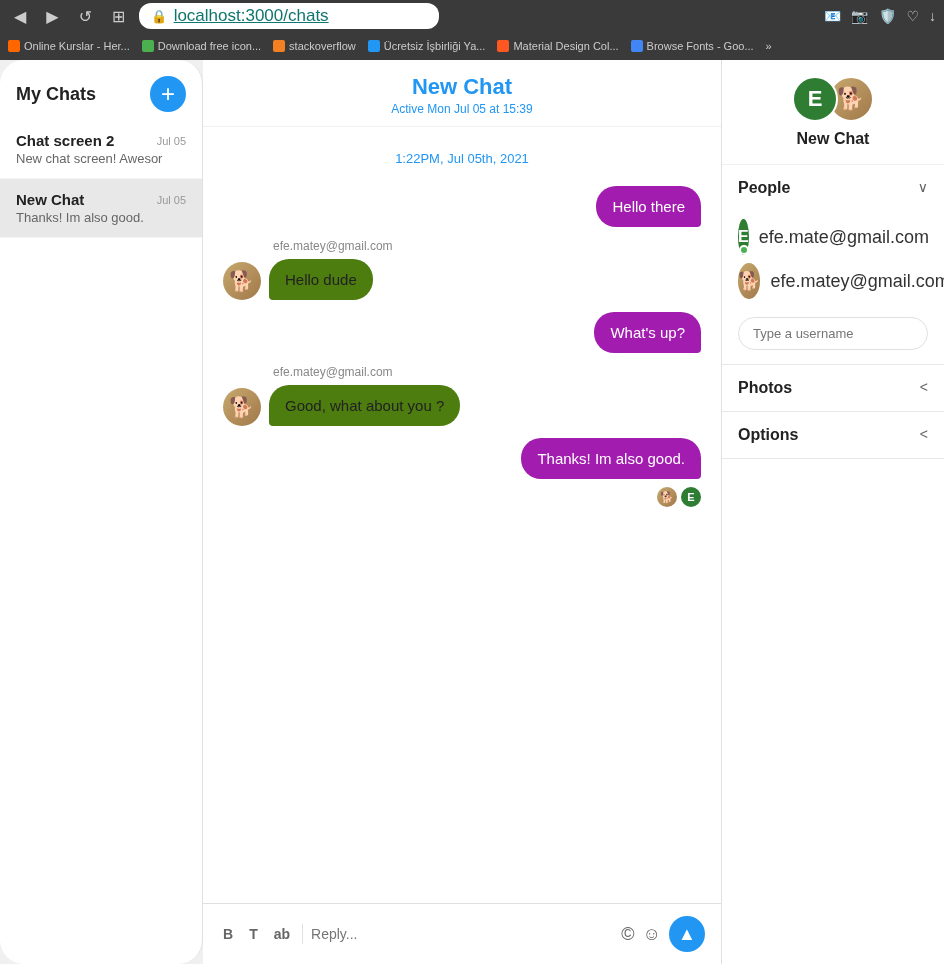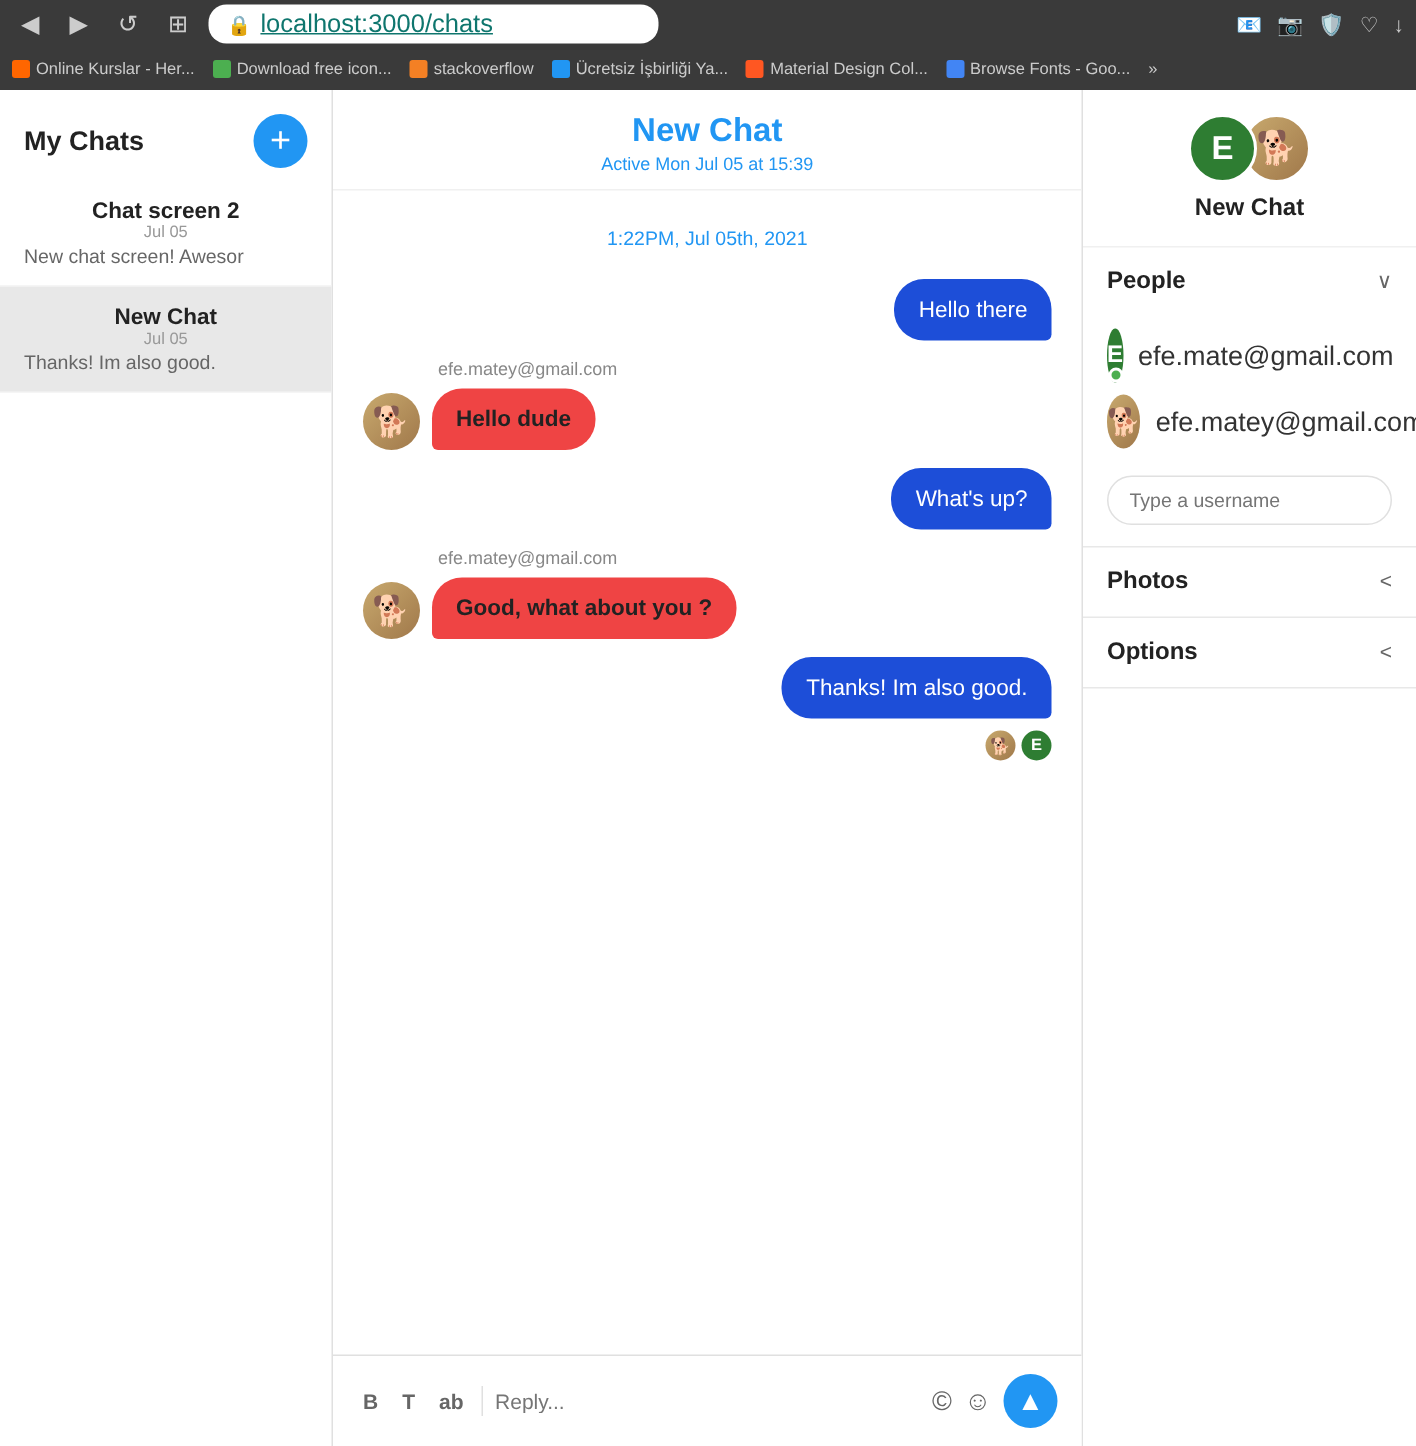--- a/index.html
+++ b/index.html
@@ -23,30 +23,30 @@
     .app-header { background: #1a6bbf; height: 56px; display: flex; align-items: center; padding: 0 20px; }
     .app-logo { color: #fff; font-size: 24px; font-weight: bold; flex: 1; }
     .header-nav { display: flex; align-items: center; gap: 16px; }
     .header-nav-item { color: #fff; font-size: 15px; cursor: pointer; display: flex; align-items: center; gap: 6px; text-decoration: none; }
     .profile-icon-circle { width: 20px; height: 20px; border-radius: 50%; background: #fff; display: inline-flex; align-items: center; justify-content: center; color: #1a6bbf; font-size: 12px; }
 
     
     .main-content { display: flex; flex: 1; overflow: hidden; }
 
     
-    .left-sidebar { width: 222px; background: #fff; border-right: 1px solid #e0e0e0; display: flex; flex-direction: column; }
+    .left-sidebar { width: 203px; background: #fff; border-right: 1px solid #e0e0e0; display: flex; flex-direction: column; border-radius: 24px; }
     .sidebar-header { padding: 16px 16px 8px; display: flex; align-items: center; justify-content: space-between; }
     .sidebar-title { font-size: 18px; font-weight: bold; color: #222; }
     .add-btn { width: 36px; height: 36px; border-radius: 50%; background: #2196F3; color: #fff; border: none; font-size: 24px; cursor: pointer; display: flex; align-items: center; justify-content: center; line-height: 1; }
 
     
     .chat-list { flex: 1; overflow-y: auto; }
     .chat-item { padding: 12px 16px; cursor: pointer; border-bottom: 1px solid #f5f5f5; }
     .chat-item.active { background: #e8e8e8; }
-    .chat-item-header { display: flex; justify-content: space-between; align-items: center; flex-direction: column; }
+    .chat-item-header { display: flex; justify-content: space-between; align-items: center; }
     .chat-item-name { font-size: 15px; font-weight: bold; color: #222; }
     .chat-item-date { font-size: 11px; color: #999; }
     .chat-item-preview { font-size: 13px; color: #666; margin-top: 2px; white-space: nowrap; overflow: hidden; text-overflow: ellipsis; }
 
     
     .chat-area { flex: 1; display: flex; flex-direction: column; background: #fff; border-right: 1px solid #e0e0e0; }
     .chat-header { padding: 14px 20px 10px; text-align: center; border-bottom: 1px solid #f0f0f0; }
     .chat-name { font-size: 22px; font-weight: bold; color: #2196F3; }
     .chat-status { font-size: 12px; color: #2196F3; margin-top: 2px; }
 
@@ -58,22 +58,22 @@
     .message-group.received { align-items: flex-start; }
     .message-group.sent { align-items: flex-end; }
 
     .message-sender { font-size: 12px; color: #888; margin-left: 50px; margin-bottom: 2px; }
 
     .message-row { display: flex; align-items: flex-end; gap: 8px; }
     .message-row.sent { flex-direction: row-reverse; }
     .avatar-doge { width: 38px; height: 38px; border-radius: 50%; background: linear-gradient(135deg, #c8a96e, #a0784a); display: flex; align-items: center; justify-content: center; font-size: 20px; }
 
     .bubble { max-width: 300px; padding: 10px 16px; border-radius: 20px; font-size: 15px; line-height: 1.4; }
-    .bubble.received { background: #ef4444; color: #222; border-bottom-left-radius: 4px; font-weight: bold; }
-    .bubble.sent { background: #1d4ed8; color: #fff; border-bottom-right-radius: 4px; }
+    .bubble.received { background: #4d7c0f; color: #222; border-bottom-left-radius: 4px; }
+    .bubble.sent { background: #a21caf; color: #fff; border-bottom-right-radius: 4px; }
 
     .message-avatars-row { display: flex; justify-content: flex-end; gap: 4px; margin-top: 4px; }
     .mini-avatar { width: 20px; height: 20px; border-radius: 50%; display: flex; align-items: center; justify-content: center; font-size: 10px; }
     .mini-avatar-doge { background: linear-gradient(135deg, #c8a96e, #a0784a); }
     .mini-avatar-e { background: #2e7d32; color: #fff; font-weight: bold; }
 
     
     .message-input-area { border-top: 1px solid #e0e0e0; padding: 12px 16px; display: flex; align-items: center; gap: 8px; background: #fff; }
     .format-btn { color: #666; background: none; border: none; font-size: 14px; cursor: pointer; padding: 4px; font-weight: bold; }
     .input-divider { width: 1px; height: 20px; background: #e0e0e0; }

